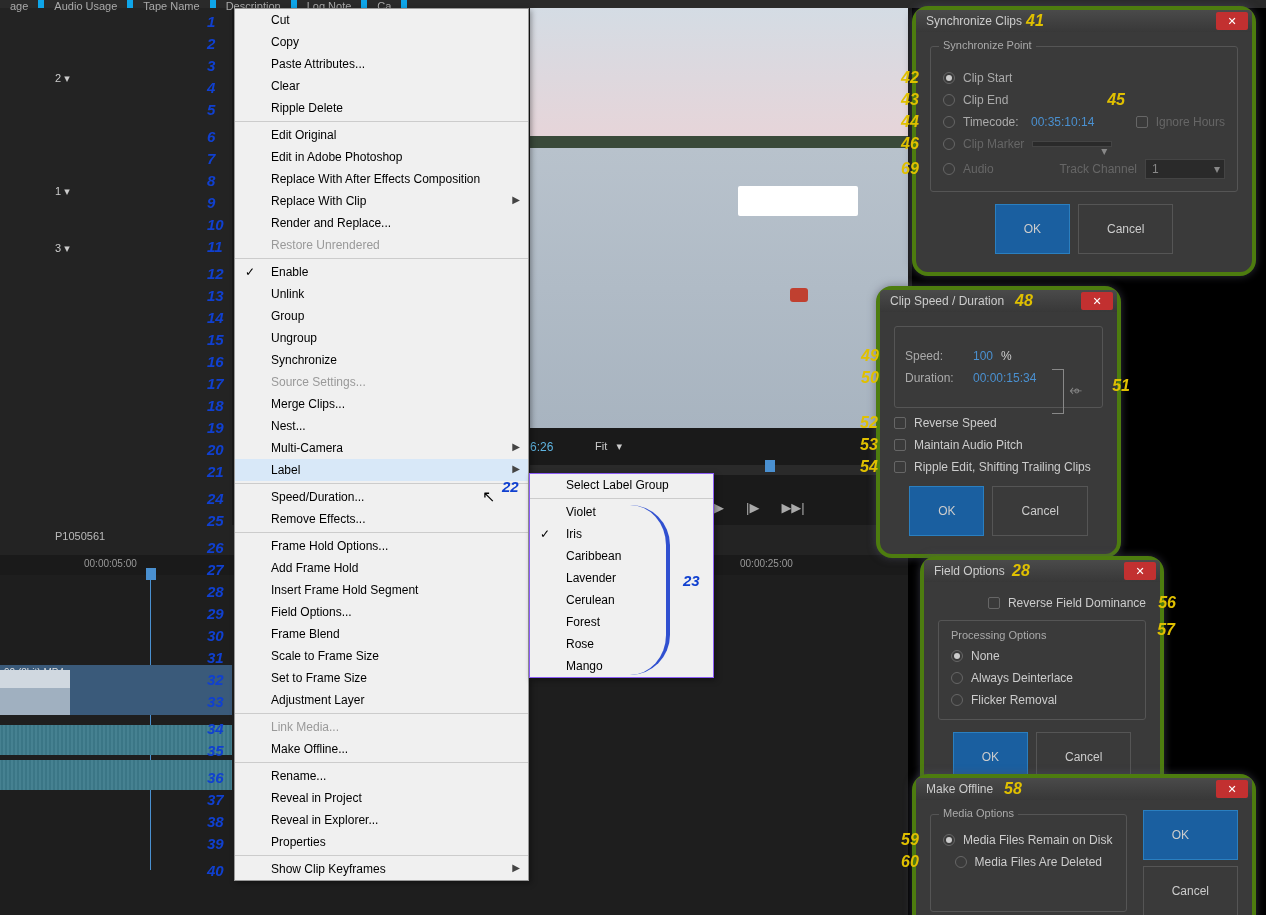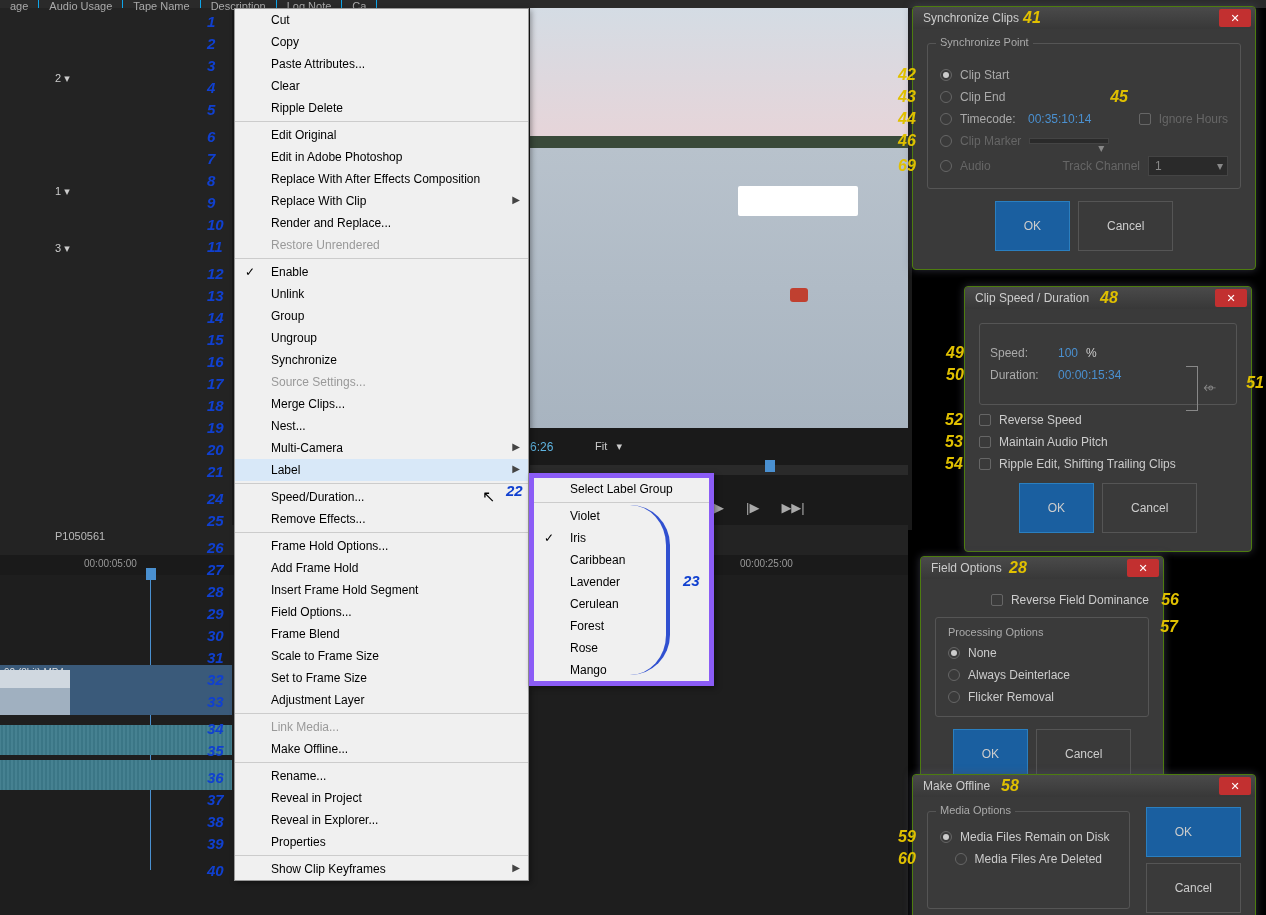--- a/index.html
+++ b/index.html
@@ -1,21 +1,21 @@
 <!DOCTYPE html>
 <html><head>
 <meta charset="utf-8">
 <style>
 * { margin: 0; padding: 0; box-sizing: border-box; font-family: "Segoe UI", Tahoma, sans-serif; }
 body { background: #000; width: 1266px; height: 915px; position: relative; overflow: hidden; color: #ccc; font-size: 12px; }
 
 
 .bg-panel { position: absolute; background: #232323; }
 .header-row { position: absolute; top: 0; left: 0; right: 0; height: 8px; background: #2a2a2a; display: flex; }
-.header-cell { padding: 0 10px; font-size: 11px; color: #aaa; border-right: 1px solid #0ea5e9; }
+.header-cell { padding: 0 10px; font-size: 11px; color: #aaa; border-right: 6px solid #0ea5e9; }
 
 
 .drop-ind { position: absolute; color: #ccc; font-size: 11px; }
 
 
 .video-preview { position: absolute; left: 530px; top: 8px; width: 378px; height: 420px; overflow: hidden; }
 .sky { position: absolute; top: 0; left: 0; right: 0; height: 140px; background: linear-gradient(#d4dce4, #e8d4d8); }
 .water { position: absolute; top: 140px; left: 0; right: 0; bottom: 0; background: linear-gradient(#b8c2cc, #a8b4c0); }
 .trees { position: absolute; top: 128px; left: 0; right: 0; height: 18px; background: #3a4a3a; }
 .boat { position: absolute; top: 178px; right: 50px; width: 120px; height: 30px; background: #fff; border-radius: 2px; }
@@ -44,28 +44,28 @@
 
 .ctx-menu { position: absolute; left: 234px; top: 8px; width: 295px; background: #f0f0f0; border: 1px solid #999; box-shadow: 2px 2px 6px rgba(0,0,0,0.4); font-size: 12px; color: #000; }
 .ctx-item { padding: 4px 10px 4px 36px; position: relative; cursor: pointer; }
 .ctx-item:hover, .ctx-item.hover { background: #d8e8f8; }
 .ctx-item.disabled { color: #999; }
 .ctx-sep { height: 1px; background: #ccc; margin: 2px 0; }
 .ctx-check { position: absolute; left: 10px; color: #000; }
 .ctx-arrow { position: absolute; right: 8px; color: #444; font-size: 10px; }
 .ctx-num { position: absolute; left: -28px; color: #1040d0; font-weight: bold; font-size: 15px; font-style: italic; }
 
-.submenu { position: absolute; left: 529px; top: 473px; width: 185px; background: #f0f0f0; border: 5px solid #8b5cf6; box-shadow: 2px 2px 6px rgba(0,0,0,0.4); font-size: 12px; color: #000; }
+.submenu { position: absolute; left: 529px; top: 473px; width: 185px; background: #f0f0f0; border: 1px solid #8b5cf6; box-shadow: 2px 2px 6px rgba(0,0,0,0.4); font-size: 12px; color: #000; }
 .sub-num { position: absolute; color: #1040d0; font-weight: bold; font-size: 15px; font-style: italic; }
 .sub-curve { position: absolute; left: 630px; top: 505px; width: 40px; height: 170px; border-right: 4px solid #3050d0; border-radius: 0 40px 40px 0; border-top:none; border-bottom:none; border-left:none;}
 
 .cursor { position: absolute; left: 482px; top: 487px; font-size: 16px; color: #000; z-index: 100; pointer-events: none; }
 
 
-.dialog { position: absolute; background: #3a3a3a; border: 1px solid #4d7c0f; border-radius: 4px; box-shadow: 0 0 8px rgba(80,80,100,0.6); color: #ccc; }
+.dialog { position: absolute; background: #3a3a3a; border: 4px solid #4d7c0f; border-radius: 16px; box-shadow: 0 0 8px rgba(80,80,100,0.6); color: #ccc; }
 .dlg-title { background: linear-gradient(#4a4a4a, #383838); padding: 4px 10px; font-size: 12px; border-radius: 4px 4px 0 0; position: relative; }
 .dlg-close { position: absolute; right: 4px; top: 2px; width: 32px; height: 18px; background: #c23030; color: #fff; text-align: center; border-radius: 2px; font-size: 11px; line-height: 18px; cursor: pointer; }
 .dlg-body { padding: 10px 14px; font-size: 12px; }
 .dlg-field { padding: 4px 0; display: flex; align-items: center; gap: 8px; }
 .dlg-label { color: #aaa; min-width: 60px; }
 .dlg-label.disabled { color: #666; }
 .dlg-value { color: #4a90d0; }
 .dlg-radio, .dlg-chk { width: 12px; height: 12px; border: 1px solid #666; border-radius: 50%; display: inline-block; position: relative; }
 .dlg-chk { border-radius: 2px; }
 .dlg-radio.on::after { content: ""; position: absolute; left: 2px; top: 2px; width: 6px; height: 6px; background: #ccc; border-radius: 50%; }
@@ -252,21 +252,21 @@
           </div>
         </div>
     </div>
     <div class="dlg-buttons">
       <div class="dlg-btn primary">OK</div>
       <div class="dlg-btn">Cancel</div>
     </div>
   </div>
 </div>
 
-<div class="dialog" style="left:964px;top:286px;width:288px">
+<div class="dialog" style="left:876px;top:286px;width:245px">
   <div class="dlg-title">
     <span>Clip Speed / Duration</span>
     <span class="dlg-num" style="left:135px;top:2px">48</span>
     <div class="dlg-close">✕</div>
   </div>
   <div class="dlg-body" style="position:relative">
     <div class="dlg-group" style="position:relative;padding:18px 10px">
       <div class="dlg-field">
         <span class="dlg-num" style="left:-34px">49</span>
         <span class="dlg-label">Speed:</span>

